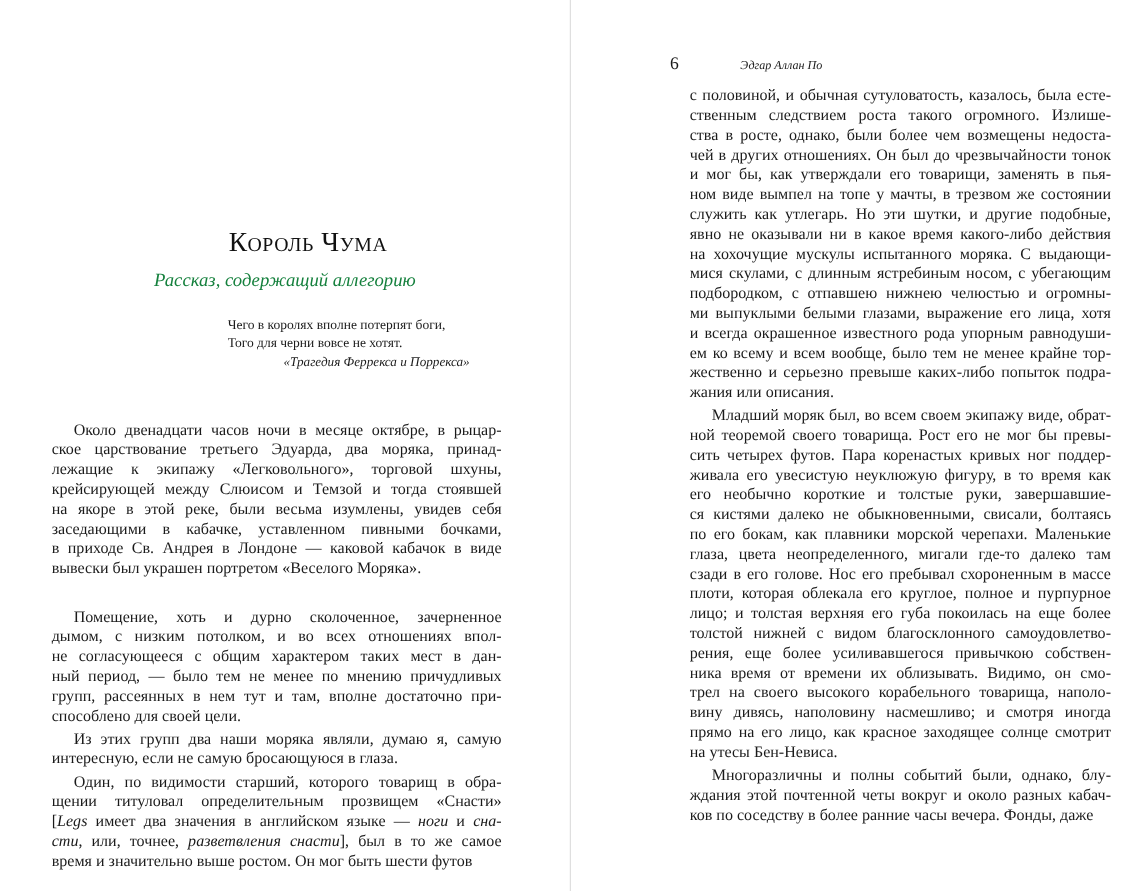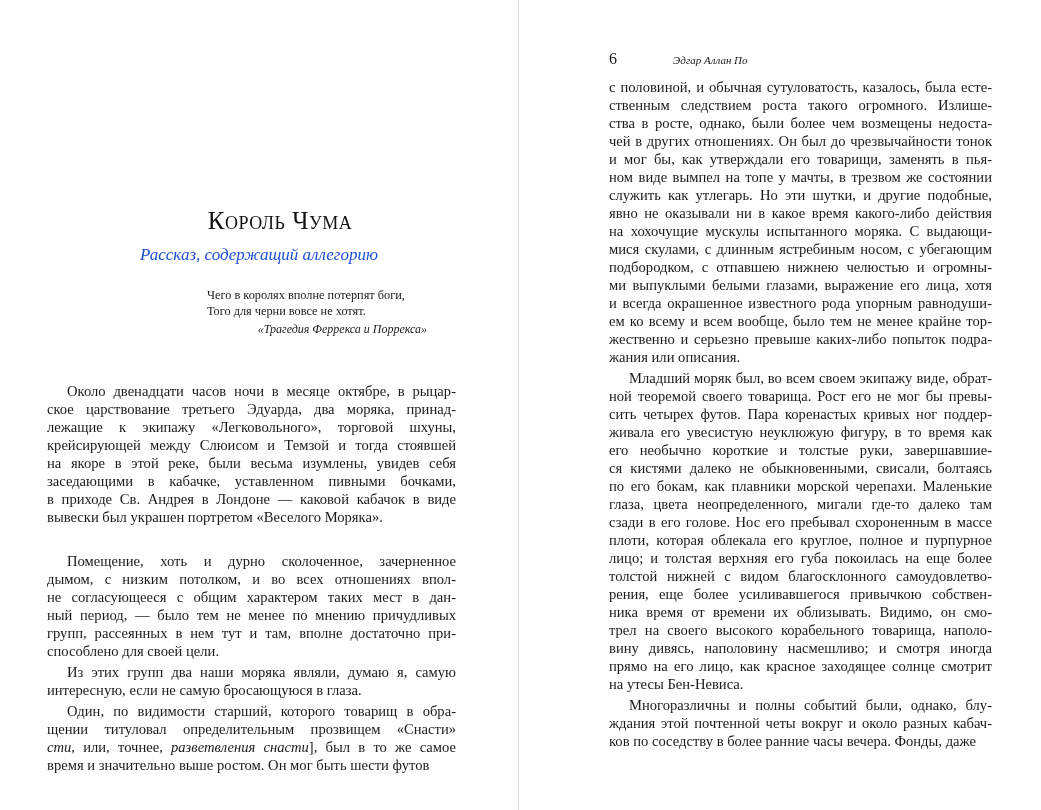--- a/index.html
+++ b/index.html
@@ -13,35 +13,35 @@
   .page { position: absolute; top: 0; height: 810px; }
   .page-left { left: 0; width: 518px; }
   .page-right { left: 519px; width: 522px; }
 
   .title {
     position: absolute; left: 0; width: 518px; top: 207px; text-align: center;
     font-size: 25px; font-variant: small-caps; letter-spacing: 0.5px; color: #111; padding-left: 21px;
   }
   .subtitle {
     position: absolute; left: 0; width: 518px; top: 245px; text-align: center;
-    font-style: italic; font-size: 17px; color: #1d4ed8;
+    font-style: italic; font-size: 17px; color: #15803d;
   }
   .epigraph {
     position: absolute; left: 207px; width: 220px; top: 287px; font-size: 12.3px; line-height: 16px;
   }
   .epigraph .verse { display: block; }
   .epigraph .source { display: block; text-align: right; font-style: italic; font-size: 12px; margin-top: 2px; }
   .epigraph .author { display: block; text-align: right; font-style: italic; font-size: 12px; }
 
   .text-block {
     position: absolute; font-size: 14.6px; line-height: 18px; text-align: justify;
     hyphens: manual;
   }
   .page-left .text-block { left: 47px; width: 409px; top: 366px; }
-  .page-right .text-block { left: 90px; width: 383px; top: 78px; }
+  .page-right .text-block { left: 108px; width: 383px; top: 78px; }
   .text-block p { margin: 0; text-indent: 20px; }
   .text-block p.cont { text-indent: 0; }
   .text-block p + p { margin-top: 3px; }
   .text-block .line { display: block; text-align: justify; text-align-last: justify; white-space: nowrap; }
   .text-block .line.last { text-align-last: left; }
   .text-block .line.indent { padding-left: 20px; }
   .text-block i { font-style: italic; }
 
   .running-head {
     position: absolute; left: 90px; top: 50px; font-size: 14px; display: flex; align-items: baseline; gap: 8px;
@@ -81,20 +81,21 @@
         <span class="line">групп, рассеянных в нем тут и там, вполне достаточно при-</span>
         <span class="line last">способлено для своей цели.</span>
       </p>
       <p style="text-indent: 0px;">
         <span class="line indent">Из этих групп два наши моряка являли, думаю я, самую</span>
         <span class="line last">интересную, если не самую бросающуюся в глаза.</span>
       </p>
       <p style="text-indent: 0px;">
         <span class="line indent">Один, по видимости старший, которого товарищ в обра-</span>
         <span class="line">щении титуловал определительным прозвищем «Снасти»</span>
+        <span class="line">[<i>Legs</i> имеет два значения в английском языке — <i>ноги</i> и <i>сна-</i></span>
         <span class="line"><i>сти</i>, или, точнее, <i>разветвления снасти</i>], был в то же самое</span>
         <span class="line last">время и значительно выше ростом. Он мог быть шести футов</span>
       </p>
     </div>
 </div>
 
 <div class="page page-right">
   <div class="running-head">
     <span class="page-number">6</span>
     <span class="author-name">Эдгар Аллан По</span>

